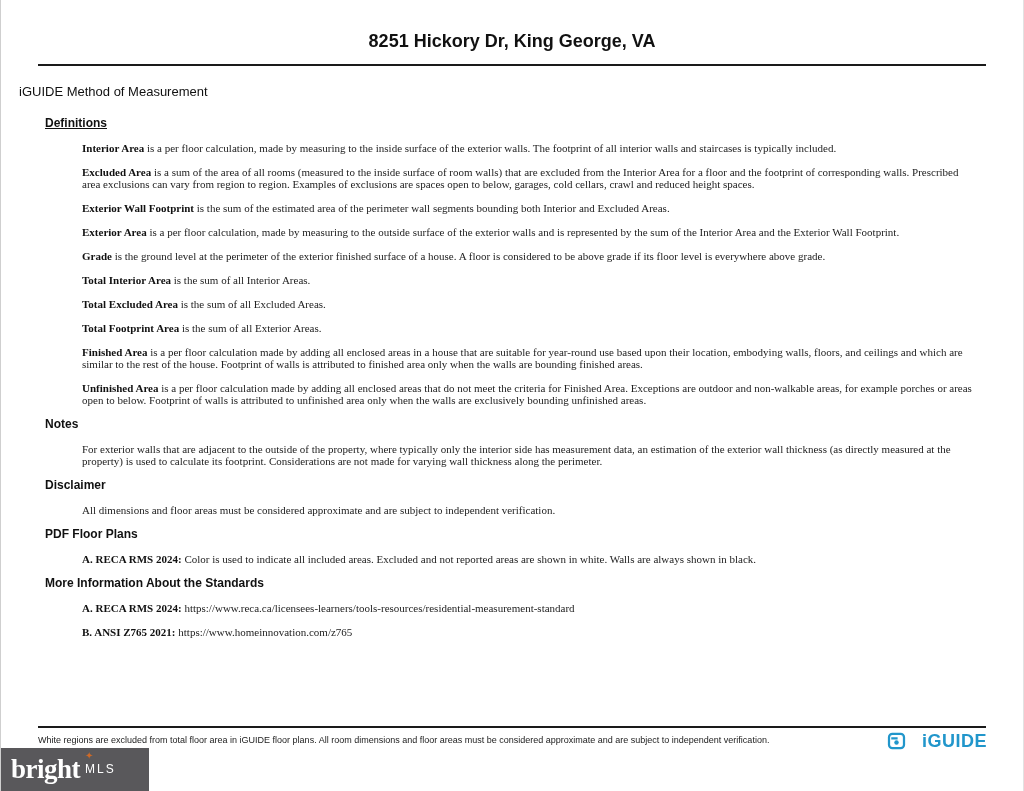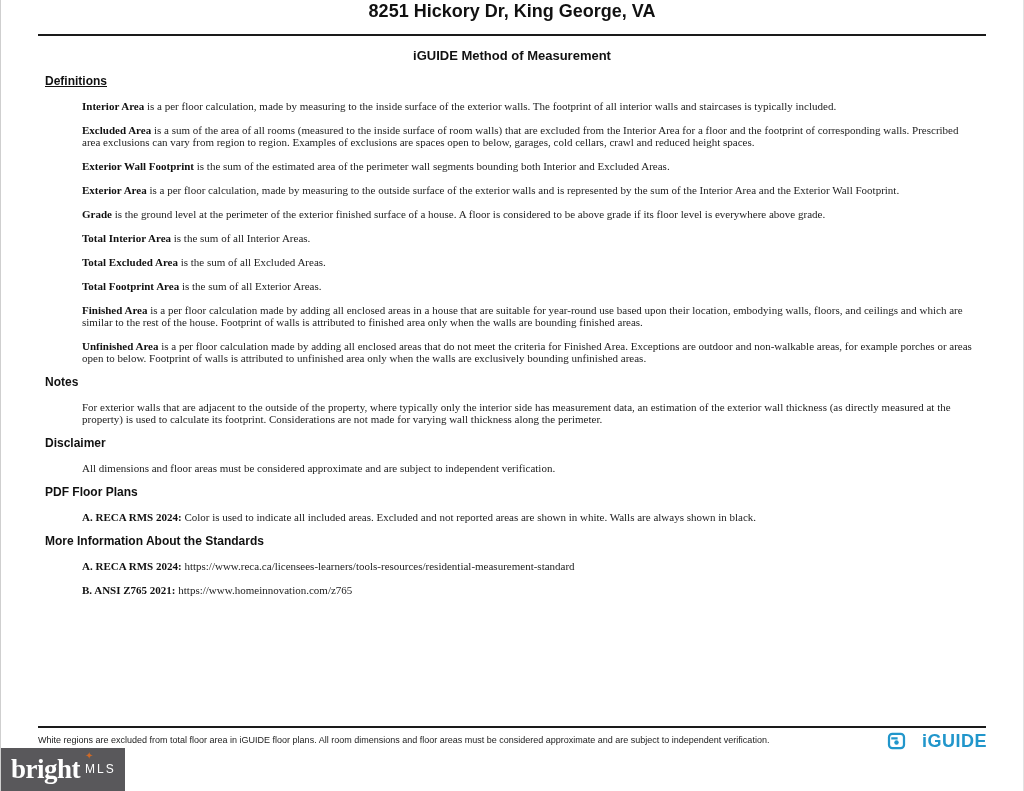--- a/index.html
+++ b/index.html
@@ -8,40 +8,40 @@
     width: 1024px;
     height: 791px;
     background: #ffffff;
     overflow: hidden;
     border-left: 1px solid #cfcfcf;
     border-right: 1px solid #e2e2e2;
     box-sizing: border-box;
     font-family: "Liberation Sans", "DejaVu Sans", sans-serif;
     color: #1c1c1c;
   }
-  .content { }
+  .content { padding-top: 30px; }
   .doc-title {
     margin: 0;
     text-align: center;
     font-size: 18px;
     line-height: 22px;
     font-weight: bold;
     color: #111;
   }
   .title-rule {
     height: 2px;
     background: #1a1a1a;
     margin: 12px 37px 4px 37px;
   }
   .doc-subtitle {
-    margin: 12px;
-    text-align: center;
+    margin: 18px;
+    text-align: left;
     font-size: 13px;
     line-height: 15px;
-    font-weight: bold;
+    font-weight: normal;
     color: #111;
   }
   .sec-heading {
     margin: 0 0 12px 44px;
     font-size: 12px;
     line-height: 13px;
     font-weight: bold;
     color: #111;
   }
   .doc-subtitle + .sec-heading { margin-top: 12px; text-decoration: underline; }
@@ -77,21 +77,21 @@
   .iguide-logo-text {
     font-size: 18px;
     line-height: 20px;
     font-weight: bold;
     letter-spacing: 0.5px;
     color: #2196cb;
   }
   .bright-logo {
     position: absolute;
     left: 0; bottom: 0;
-    width: 124px; height: 43px;
+    width: 148px; height: 43px;
     background: #59585b;
     display: flex;
     align-items: flex-start;
     padding-left: 10px;
     box-sizing: border-box;
   }
   .bright-name {
     font-family: "Liberation Serif", "DejaVu Serif", serif;
     font-weight: bold;
     font-size: 27px;

